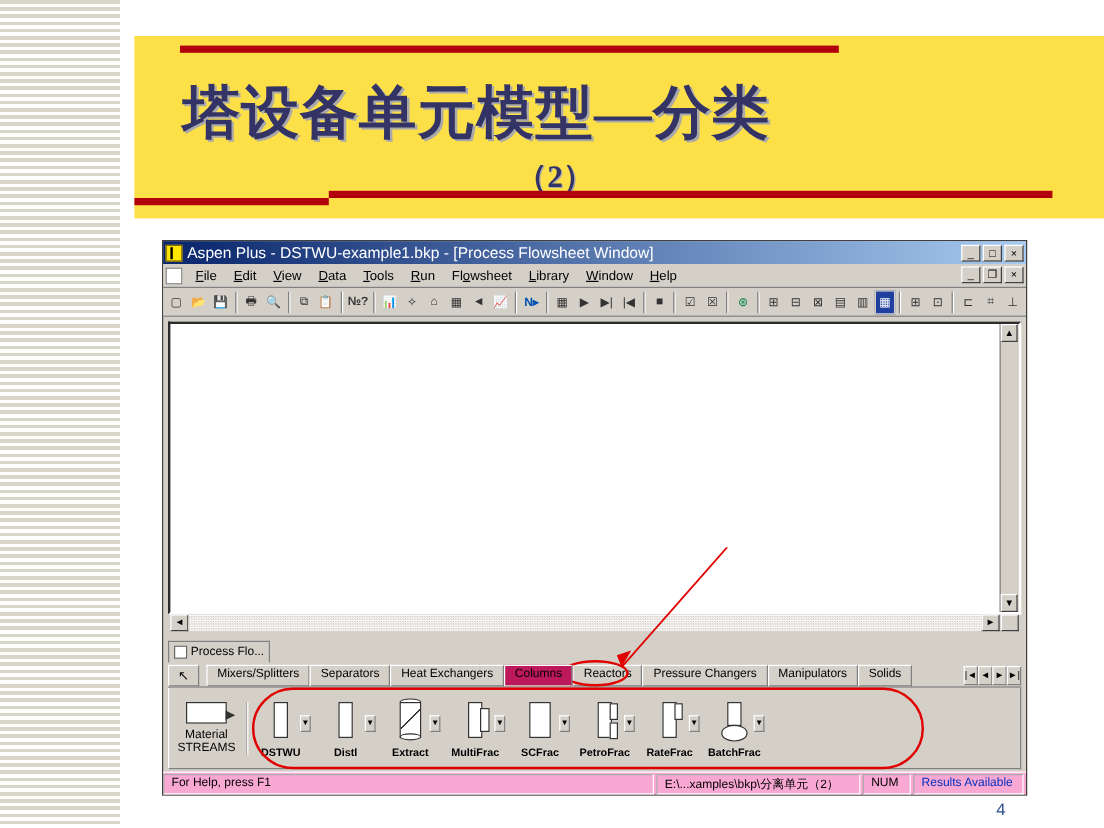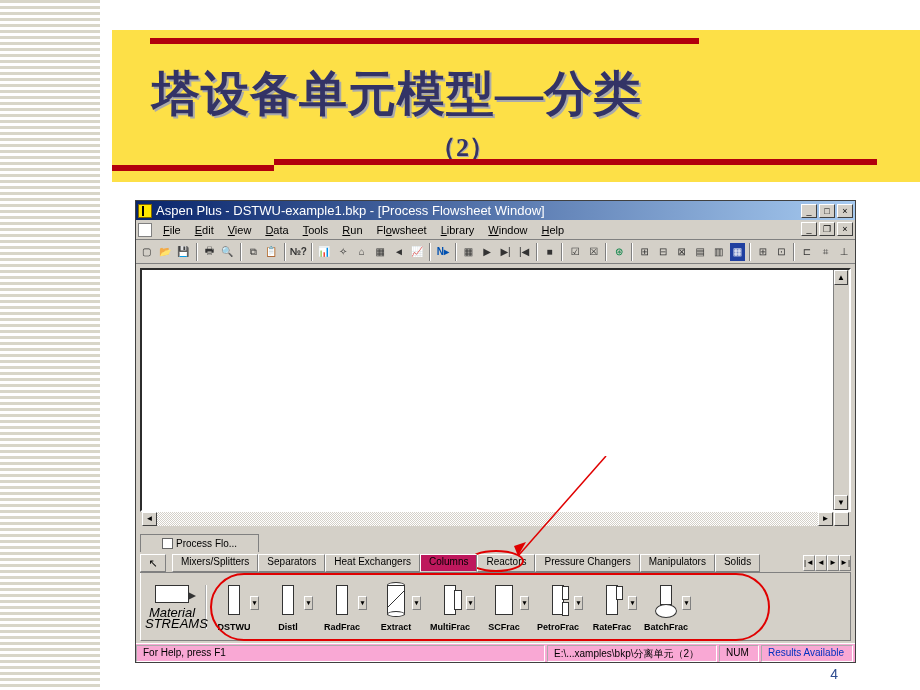--- a/index.html
+++ b/index.html
@@ -52,33 +52,33 @@
   position: relative; margin:4px; height: 244px; background:#fff;
   border:2px inset #fff; border-top-color:#808080;border-left-color:#808080;
 }
 .vscroll{position:absolute;right:0;top:0;width:16px;height:100%;background:#d4d0c8;border-left:1px solid #808080;}
 .vscroll .arr{width:14px;height:15px;background:#d4d0c8;border:1px solid #fff;border-right-color:#404040;border-bottom-color:#404040;position:absolute;left:0;font-size:8px;text-align:center;line-height:13px;}
 .hscroll{position:absolute;left:0;bottom:-18px;right:0;height:16px;background:#d4d0c8;}
 .hscroll .arr{width:15px;height:14px;background:#d4d0c8;border:1px solid #fff;border-right-color:#404040;border-bottom-color:#404040;position:absolute;top:0;font-size:8px;text-align:center;line-height:12px;}
 .hscroll .track{position:absolute;left:15px;right:31px;height:14px;background:repeating-conic-gradient(#d4d0c8 0 25%,#fff 0 50%) 0 0/2px 2px;top:0;}
 
 .mdi-tab-row{height:18px;margin:22px 4px 0 4px;display:flex;align-items:center;}
-.mdi-tab{height:18px;padding:1px 21px;background:#d4d0c8;border:1px solid #808080;border-bottom:none;font-size:10px;display:flex;align-items:center;gap:3px;}
+.mdi-tab{height:18px;padding:1px 4px;background:#d4d0c8;border:1px solid #808080;border-bottom:none;font-size:10px;display:flex;align-items:center;gap:3px;}
 .mdi-tab .ic{width:11px;height:11px;background:#fff;border:1px solid #666;}
 
 .palette { position:absolute; left:4px; right:4px; top:354px; height:86px; }
 .pal-tabs{display:flex;align-items:flex-end;height:18px;border-bottom:1px solid #808080;position:relative;}
 .pal-toolbtn{width:26px;height:18px;border:1px solid #fff;border-right-color:#808080;border-bottom-color:#808080;background:#d4d0c8;display:flex;align-items:center;justify-content:center;margin-right:6px;}
 .pal-tab{height:18px;padding:1px 8px;background:#d4d0c8;border:1px solid #fff;border-right-color:#808080;border-top-color:#fff;border-bottom:1px solid #808080;margin-right:0;font-size:10px;white-space:nowrap;}
 .pal-tab.active{border-bottom:1px solid #d4d0c8;font-weight:400;position:relative;z-index:2;background:#be185d;}
 .pal-scroll{position:absolute;right:0;top:0;display:flex;}
 .pal-scroll .b{width:12px;height:16px;border:1px solid #fff;border-right-color:#808080;border-bottom-color:#808080;background:#d4d0c8;font-size:8px;text-align:center;line-height:14px;}
 
 .pal-body{height:68px;background:#d4d0c8;border:1px solid #fff;border-top:none;border-right-color:#808080;border-bottom-color:#808080;display:flex;align-items:center;padding:2px 4px;gap:0;}
-.pal-left{width:62px;text-align:center;font-size:13px;line-height:11px;border-right:2px groove #fff;padding-right:6px;font-style:italic;}
+.pal-left{width:62px;text-align:center;font-size:10px;line-height:11px;border-right:2px groove #fff;padding-right:6px;}
 .pal-left .mat{width:34px;height:18px;background:#fff;border:1px solid #333;margin:0 auto 4px;position:relative;}
 .pal-left .mat::after{content:"";position:absolute;right:-8px;top:6px;border-left:8px solid #333;border-top:4px solid transparent;border-bottom:4px solid transparent;}
 .pal-item{width:54px;text-align:center;font-size:9px;position:relative;font-weight:bold;}
 .pal-item .ico{width:32px;height:38px;margin:0 auto 2px;position:relative;}
 .pal-item .dd{position:absolute;right:2px;top:14px;width:9px;height:14px;border:1px solid #fff;border-right-color:#808080;border-bottom-color:#808080;background:#d4d0c8;font-size:7px;line-height:12px;text-align:center;}
 .col-body{width:12px;height:30px;background:#fff;border:1px solid #333;position:absolute;left:10px;top:3px;}
 .col-body.wide{width:18px;left:7px;}
 .col-top{width:18px;height:6px;border:1px solid #333;border-radius:50%;background:#fff;position:absolute;left:7px;top:0;}
 .col-bot{width:18px;height:6px;border:1px solid #333;border-radius:50%;background:#fff;position:absolute;left:7px;top:29px;}
 .col-x::before,.col-x::after{content:"";position:absolute;left:8px;top:6px;width:16px;height:22px;}
@@ -238,27 +238,20 @@
         <div>DSTWU</div>
       </div>
       <div class="pal-item">
         <div class="ico">
             <div class="col-body"></div>
           </div>
         <div class="dd">▾</div>
         <div>Distl</div>
       </div>
       <div class="pal-item">
-        <div class="ico">
-            <div class="col-body"></div>
-          </div>
-        <div class="dd">▾</div>
-        <div>RadFrac</div>
-      </div>
-      <div class="pal-item">
         <div class="ico col-x">
             <div class="col-top"></div>
             <div class="col-body wide"></div>
             <div class="col-bot"></div>
           </div>
         <div class="dd">▾</div>
         <div>Extract</div>
       </div>
       <div class="pal-item">
         <div class="ico">

